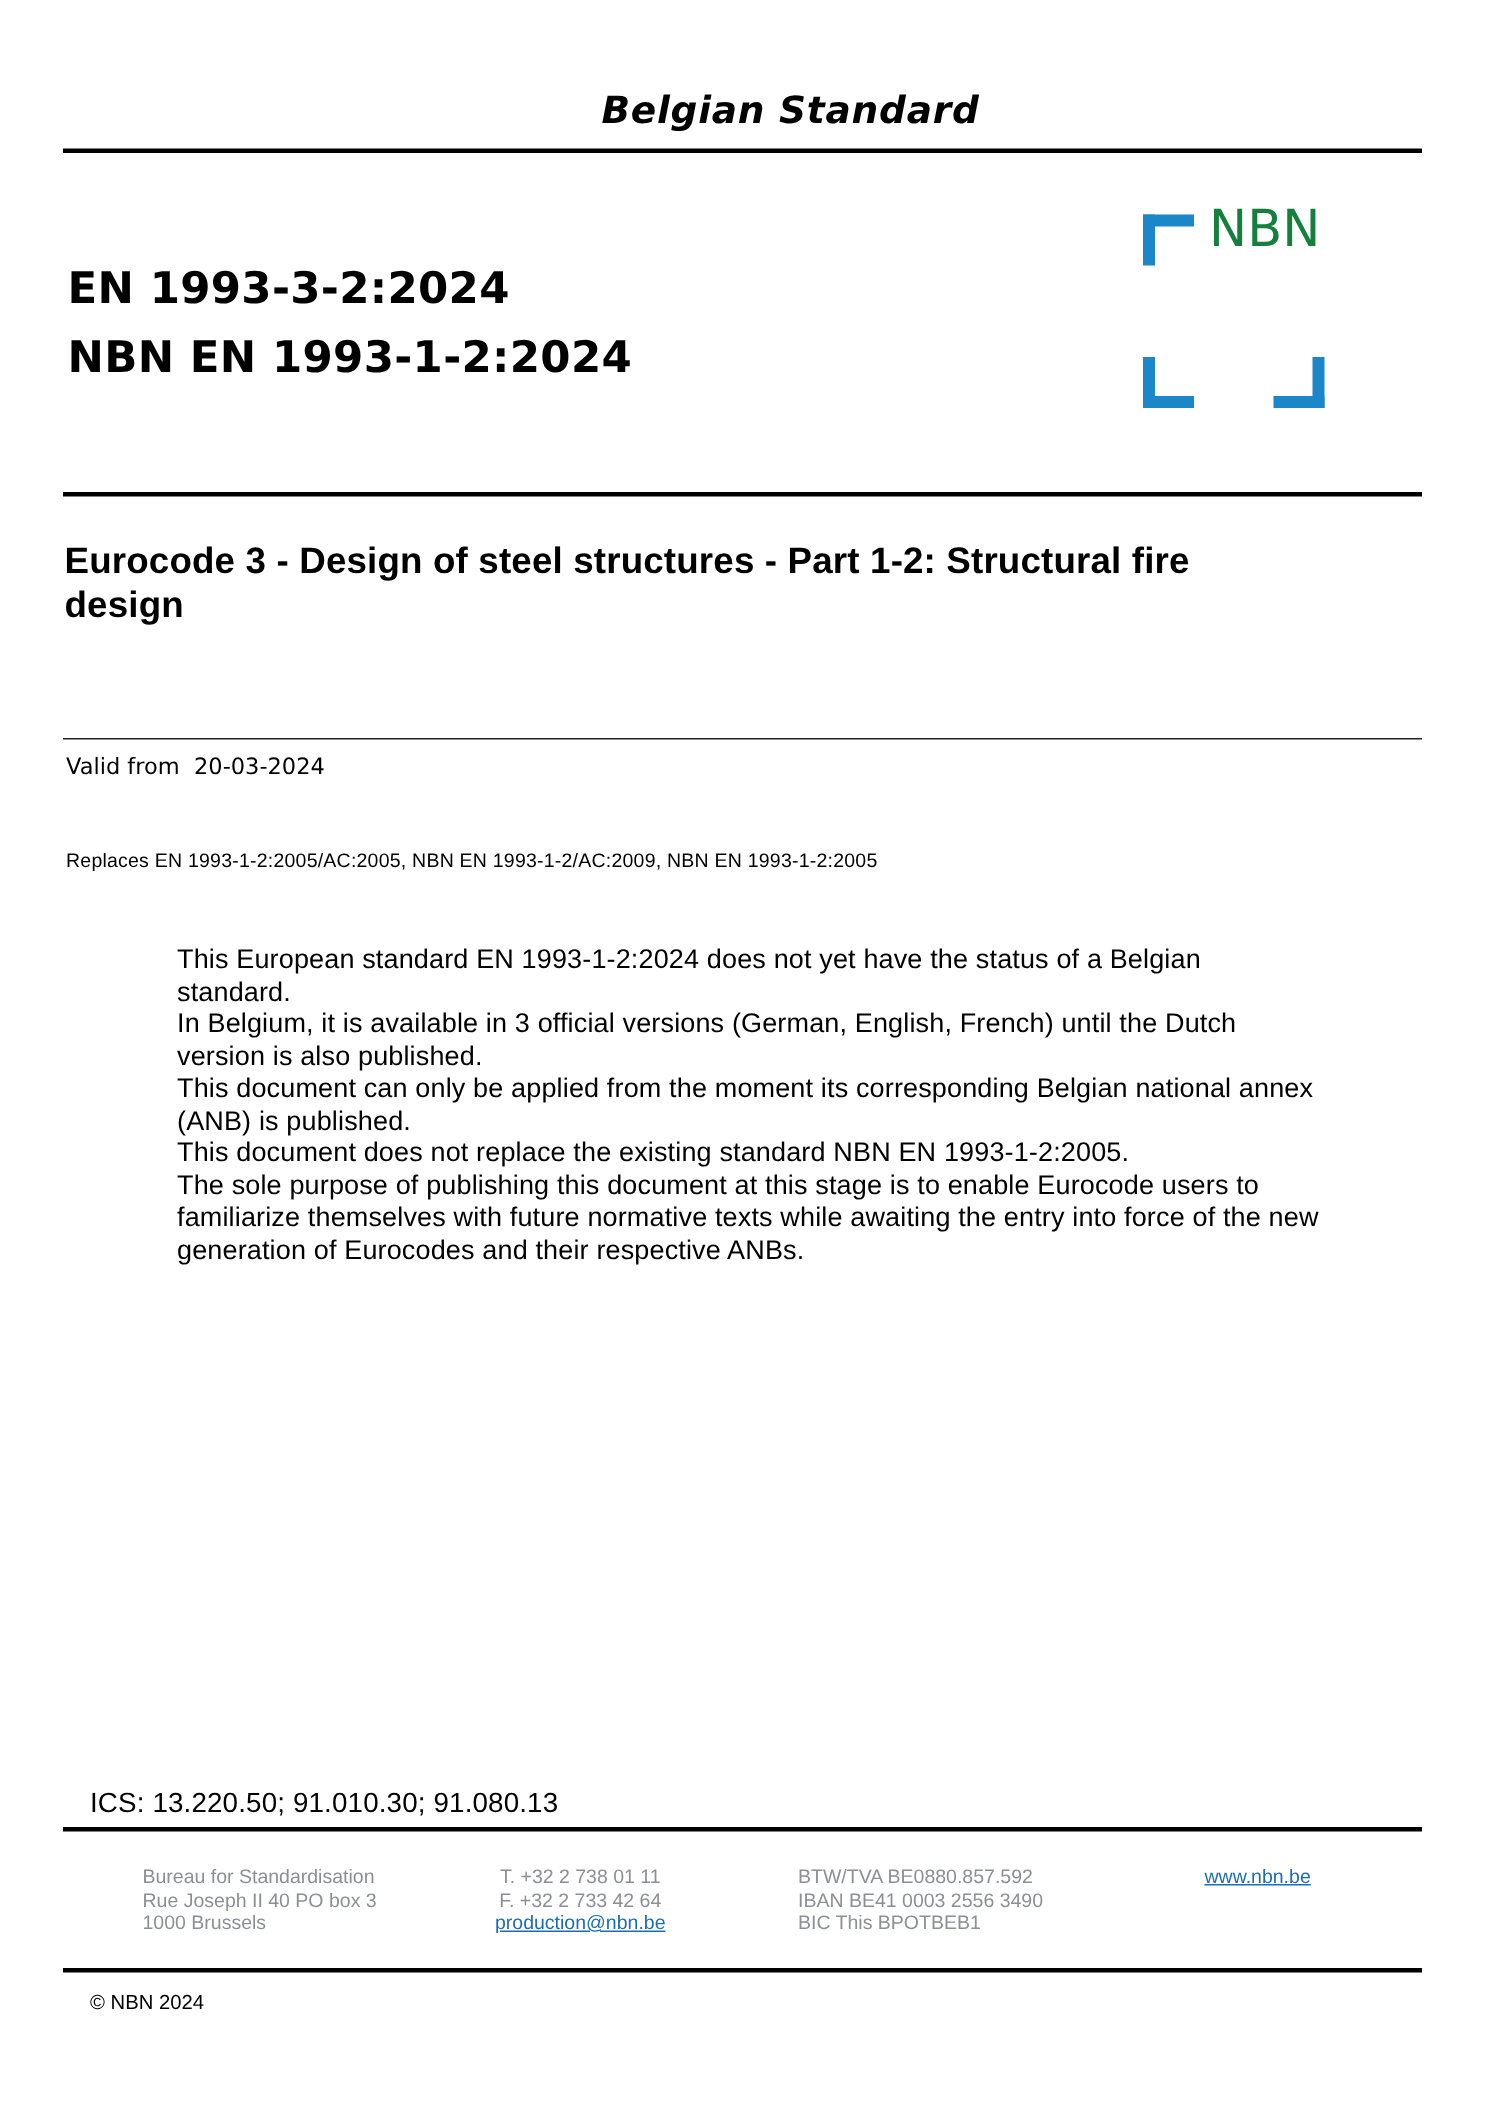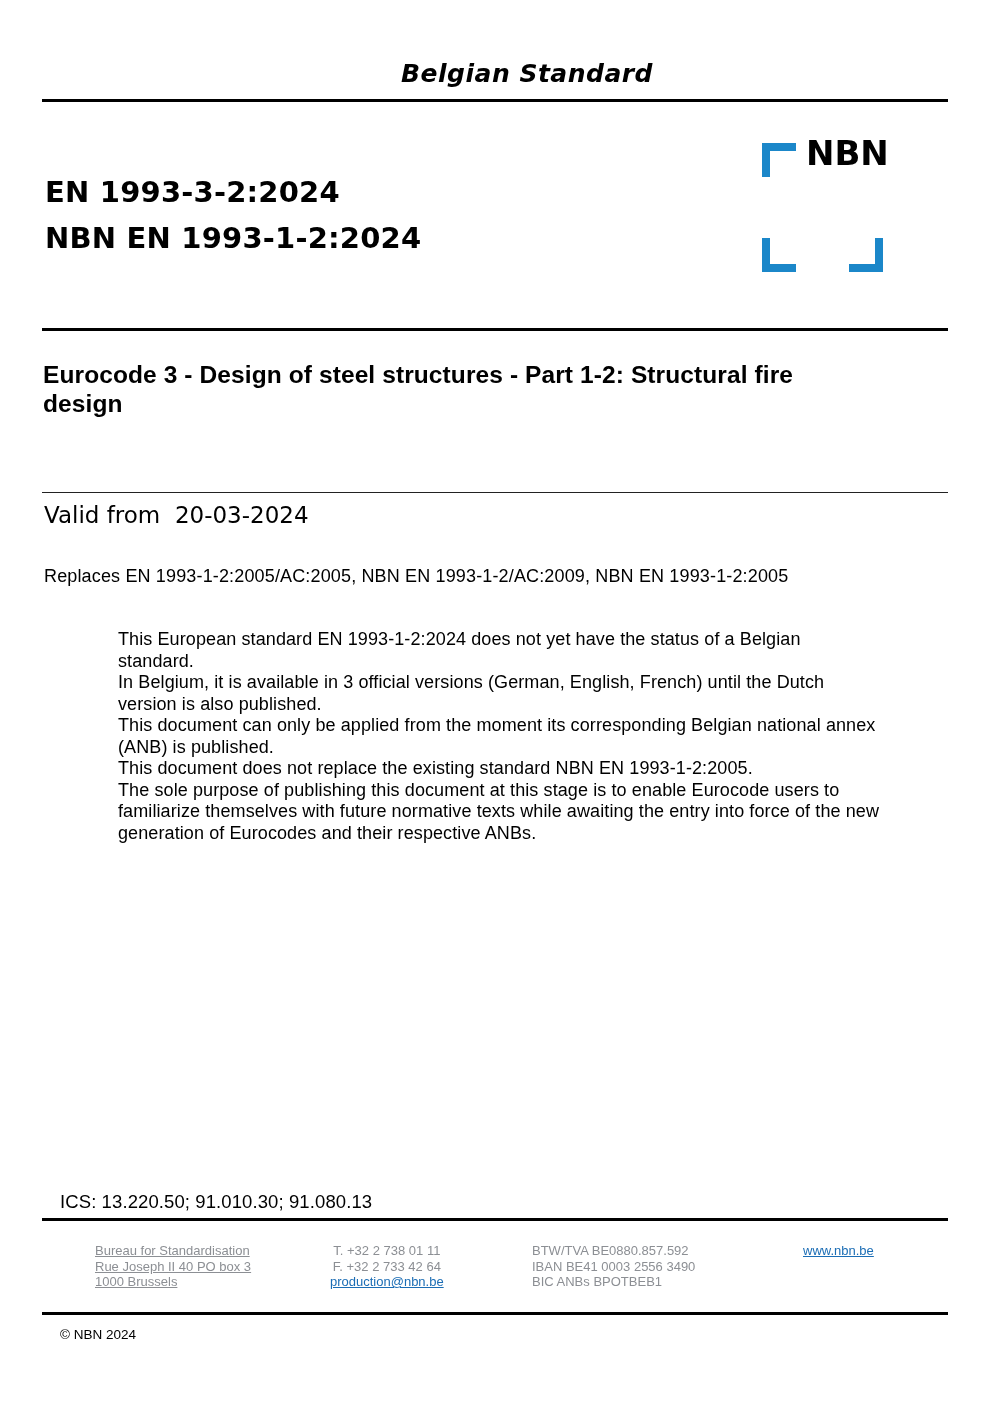--- a/index.html
+++ b/index.html
@@ -25,65 +25,65 @@
 
   
   .logo { position:absolute; left:762px; top:138px; width:122px; height:126px; }
   .lb { position:absolute; width:26px; height:26px; border:0 solid #1b87c9; }
   .lb.tl { left:0; top:5px;  border-top-width:8px;    border-left-width:8px; }
   .lb.bl { left:0; top:100px; border-bottom-width:8px; border-left-width:8px; }
   .lb.br { right:1px; top:100px; border-bottom-width:8px; border-right-width:8px; }
   .logo-text {
     position:absolute; left:44px; top:-5px;
     font-family:"DejaVu Sans", sans-serif;
-    font-weight:bold; font-size:34px; letter-spacing:0px;
-    color:#000000;
+    font-weight:normal; font-size:34px; letter-spacing:0px;
+    color:#15803d;
   }
 
   .code-line {
     position:absolute; left:45px;
     font-family:"DejaVu Sans", sans-serif;
     font-weight:bold; font-size:29px; letter-spacing:0.2px;
     white-space:nowrap;
   }
   .code-1 { top:175px; }
   .code-2 { top:221px; }
 
   .doc-title {
     position:absolute; left:43px; top:361px; width:815px;
     font-weight:bold; font-size:24.5px; line-height:28.5px;
     letter-spacing:0.1px;
   }
 
   .valid-from {
     position:absolute; left:44px; top:502px;
     font-family:"DejaVu Sans", sans-serif;
-    font-size:23px; white-space:pre;
+    font-size:15px; white-space:pre;
   }
   .replaces {
     position:absolute; left:44px; top:566px;
-    font-size:18px; letter-spacing:0.15px; white-space:nowrap;
+    font-size:13px; letter-spacing:0.15px; white-space:nowrap;
   }
 
   .notice {
     position:absolute; left:118px; top:629px; width:762px;
     font-size:18px; line-height:21.5px; letter-spacing:0.1px;
   }
 
   .ics {
     position:absolute; left:60px; top:1191px;
     font-size:18.5px; letter-spacing:0.1px;
   }
 
   .footer {
     position:absolute; top:1243px; left:0; width:100%;
     font-size:13px; line-height:15.5px; color:#8c8f94;
   }
   .footer .col { position:absolute; top:0; white-space:nowrap; }
-  .col-address { left:95px;text-decoration:underline; }
+  .col-address { left:95px; }
   .col-phone   { left:330px;text-align:center; }
   .col-reg     { left:532px; }
   .col-web     { left:803px; }
   .footer a, .link {
     color:#1b6db5; text-decoration:underline; cursor:pointer;
   }
 
   .copyright {
     position:absolute; left:60px; top:1327px;
     font-size:13.5px; color:#000;
@@ -136,21 +136,21 @@
       <div>1000 Brussels</div>
     </div>
     <div class="col col-phone">
       <div>T. +32 2 738 01 11</div>
       <div>F. +32 2 733 42 64</div>
       <div><span class="link">production@nbn.be</span></div>
     </div>
     <div class="col col-reg">
       <div>BTW/TVA BE0880.857.592</div>
       <div>IBAN BE41 0003 2556 3490</div>
-      <div>BIC ANBs BPOTBEB1</div>
+      <div>BIC This BPOTBEB1</div>
     </div>
     <div class="col col-web">
       <span class="link">www.nbn.be</span>
     </div>
   </div>
 
   <div class="hr thick" style="top:1312px"></div>
 
   <div class="copyright">© NBN 2024</div>
 

